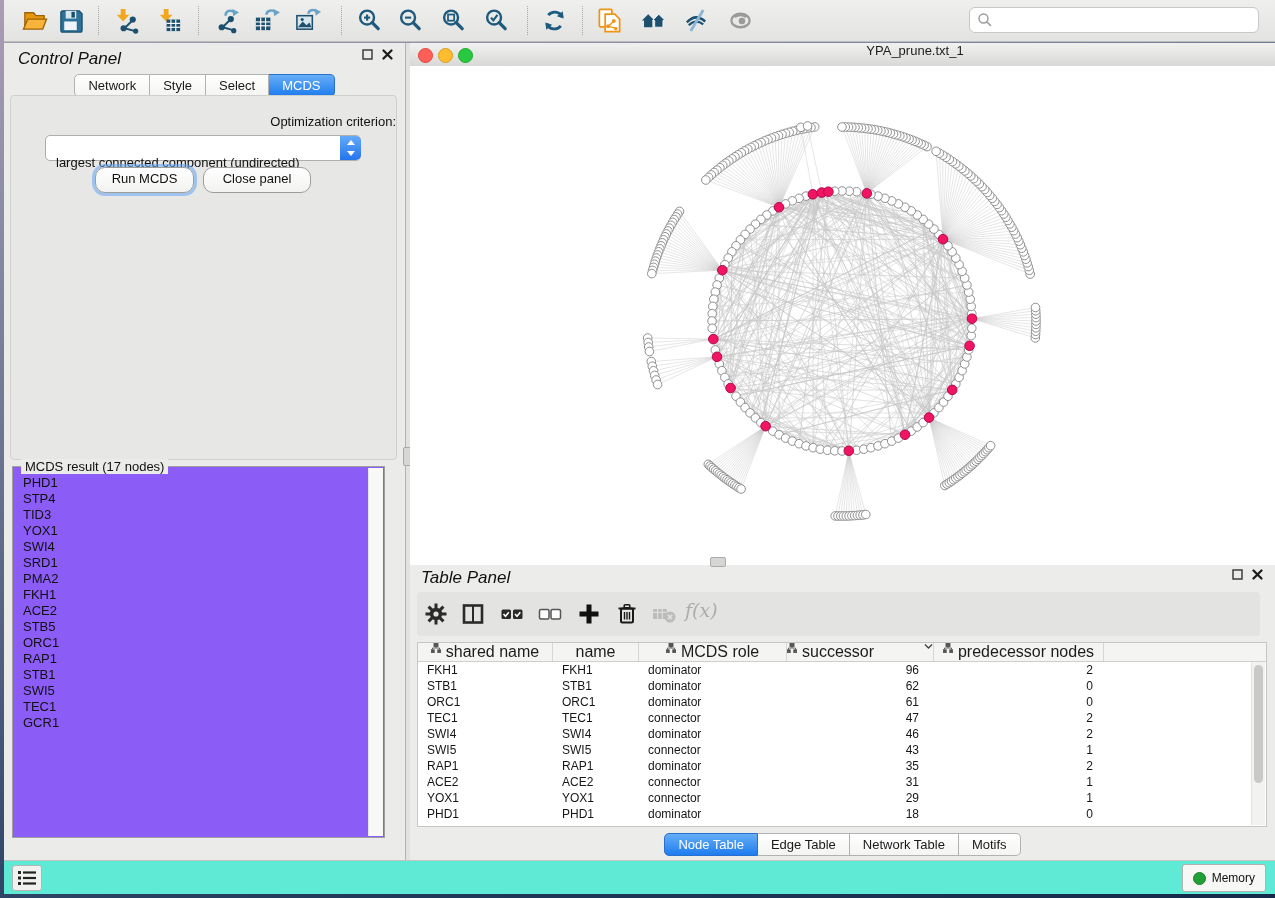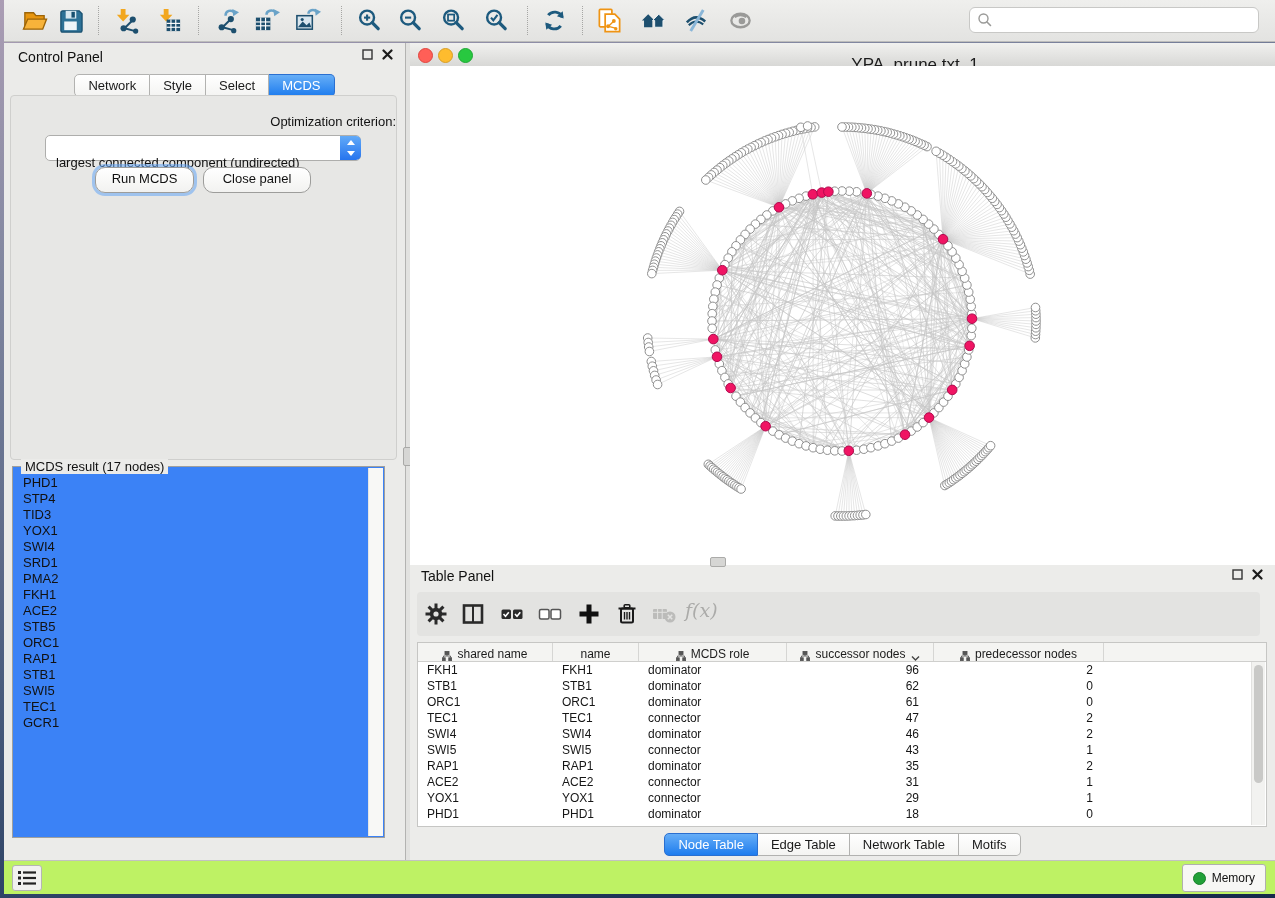--- a/index.html
+++ b/index.html
@@ -10,76 +10,76 @@
   }
   .abs{position:absolute;}
   
   .toolbar{left:4px;top:0;width:1271px;height:41px;background:linear-gradient(#efefed,#e3e3e1);border-bottom:1px solid #bdbdbb;}
   .tb-icon{position:absolute;top:7px;width:27px;height:27px;}
   .tb-sep{position:absolute;top:6px;height:29px;width:0;border-left:1px dotted #a6a6a4;}
   .searchbox{position:absolute;right:16px;top:7px;width:281px;height:24px;background:#fff;border:1px solid #c8c8c6;border-radius:6px;display:flex;align-items:center;padding-left:7px;}
   .searchbox input{border:none;outline:none;flex:1;font-size:12px;font-family:"Liberation Sans",sans-serif;background:transparent;}
   
   .control-panel{left:4px;top:43px;width:401px;height:817px;background:#ebebe9;}
-  .panel-title{position:absolute;left:14px;top:6px;font-size:14px;color:#111;}
+  .panel-title{position:absolute;left:14px;top:6px;font-size:17px;color:#111;font-style:italic;}
   .win-btns{position:absolute;right:12px;top:6px;display:flex;gap:9px;align-items:center;}
   .cp-tabs{position:absolute;left:0;top:31px;width:100%;display:flex;justify-content:center;}
   .seg{display:flex;}
   .seg-btn{height:21px;line-height:21px;padding:0 13px;font-size:13px;color:#1a1a1a;background:linear-gradient(#ffffff,#f4f4f2);border:1px solid #b2b2b0;border-left:none;cursor:pointer;white-space:nowrap;}
   .seg-btn:first-child{border-left:1px solid #b2b2b0;border-radius:5px 0 0 5px;}
   .seg-btn:last-child{border-radius:0 5px 5px 0;}
   .seg-btn.active{background:linear-gradient(#66aef7,#1e7cee);color:#fff;border-color:#2a6fd0;}
   .cp-content{position:absolute;left:6px;top:52px;width:385px;height:363px;background:#e7e7e5;border:1px solid #cfcfcd;border-radius:4px;}
   .crit-label{position:absolute;left:0;top:18px;width:100%;text-align:right;font-size:13px;color:#111;}
   .dropdown{position:absolute;left:34px;top:39px;width:314px;height:24px;background:#fff;border:1px solid #aeaeac;border-radius:5px;display:flex;align-items:center;}
   .dropdown-text{flex:1;font-size:13px;color:#111;padding-left:10px;white-space:nowrap;overflow:hidden;margin-top:29px;}
   .stepper{width:21px;height:24px;margin-right:-1px;border-radius:0 5px 5px 0;background:linear-gradient(#62aaf8,#2674ee);position:relative;}
   .stepper .up,.stepper .dn{position:absolute;left:50%;transform:translateX(-50%);width:0;height:0;border-left:4px solid transparent;border-right:4px solid transparent;}
   .stepper .up{top:4px;border-bottom:5px solid #fff;}
   .stepper .dn{bottom:4px;border-top:5px solid #fff;}
   .cp-btn{position:absolute;height:24px;border:1px solid #9d9d9b;border-radius:10px;background:linear-gradient(#ffffff,#f2f2f0);font-size:13px;color:#111;text-align:center;line-height:22px;cursor:pointer;}
   .btn-run{left:84px;top:71px;width:97px;box-shadow:0 0 0 3px rgba(100,165,245,.55);}
   .btn-close{left:192px;top:71px;width:106px;}
-  .mcds-result{position:absolute;left:8px;top:423px;width:371px;height:370px;background:#3b82f6;border:1px solid #9f9f9d;}
+  .mcds-result{position:absolute;left:8px;top:423px;width:371px;height:370px;background:#8b5cf6;border:1px solid #9f9f9d;}
   .mcds-legend{position:absolute;left:8px;top:-8px;background:#ebebe9;padding:0 4px;font-size:13px;color:#111;}
   .mcds-list{position:absolute;left:0;top:8px;right:16px;bottom:2px;overflow:hidden;padding-left:10px;font-size:13px;color:#111;}
   .mcds-list div{height:16px;line-height:16px;}
   .mcds-scroll{position:absolute;right:1px;top:1px;bottom:1px;width:14px;background:#f8f8f6;border-left:1px solid #e6e6e4;}
   
   .v-split{left:405px;top:43px;width:5px;height:817px;background:#e2e2e0;border-left:1px solid #b3b3b1;border-right:1px solid #b3b3b1;}
   .v-split-handle{position:absolute;left:-3px;top:404px;width:9px;height:17px;background:#d6d6d4;border:1px solid #a9a9a7;border-radius:2px;}
   .h-split-handle{left:710px;top:557px;width:14px;height:8px;background:#d6d6d4;border:1px solid #ababa9;border-radius:2px;z-index:5;}
   
   .net-window{left:410px;top:43px;width:865px;height:522px;background:#fff;}
   .net-titlebar{position:absolute;left:0;top:0;width:100%;height:23px;background:linear-gradient(#f1f1ef,#d8d8d6);border-bottom:1px solid #ababa9;}
   .tl{position:absolute;top:5px;width:13px;height:13px;border-radius:50%;}
   .tl-red{left:8px;background:#ff5f57;border:1px solid #e0443e;}
   .tl-yellow{left:28px;background:#febc2e;border:1px solid #d89e24;}
   .tl-green{left:48px;background:#28c840;border:1px solid #1da832;}
-  .net-title{position:absolute;left:505px;top:12px;transform:translateX(-50%);font-size:17px;color:#1c1c1c;}
+  .net-title{position:absolute;left:505px;top:0;transform:translateX(-50%);font-size:13px;color:#1c1c1c;}
   .net-canvas{position:absolute;left:0;top:23px;width:865px;height:499px;background:#fff;overflow:hidden;}
   
   .table-panel{left:410px;top:565px;width:865px;height:295px;background:#ececea;}
   .tp-toolbar{position:absolute;left:7px;top:27px;width:843px;height:44px;background:#e3e3e1;border-radius:4px;}
   .tp-icon{position:absolute;top:9px;width:26px;height:26px;}
   .fx-label{position:absolute;left:268px;top:7px;font-size:19px;font-style:italic;font-family:"DejaVu Serif",serif;color:#ababa9;}
   .tp-table{position:absolute;left:7px;top:77px;width:848px;height:183px;background:#fff;border:1px solid #c6c6c4;}
   .t-head{display:grid;grid-template-columns:135px 86px 148px 147px 170px 1fr;height:18px;background:#f4f4f2;border-bottom:1px solid #cfcfcd;}
-  .t-head .hc{display:flex;align-items:flex-end;justify-content:center;gap:5px;font-size:12px;color:#1c1c1c;border-right:1px solid #d6d6d4;overflow:hidden;}
+  .t-head .hc{display:flex;align-items:flex-start;justify-content:center;gap:5px;font-size:16px;color:#1c1c1c;border-right:1px solid #d6d6d4;overflow:hidden;}
   .t-head .hc:last-child{border-right:none;}
   .t-rows{position:absolute;left:0;top:19px;right:14px;bottom:0;overflow:hidden;}
   .t-row{display:grid;grid-template-columns:135px 86px 148px 147px 170px 1fr;height:16px;line-height:16px;font-size:12px;color:#161616;}
   .t-row .c-text{padding-left:9px;overflow:hidden;white-space:nowrap;}
   .t-row .c-num1{text-align:right;padding-right:15px;}
   .t-row .c-num2{text-align:right;padding-right:11px;}
   .t-scroll{position:absolute;right:1px;top:19px;bottom:1px;width:13px;background:#f2f2f0;border-left:1px solid #e2e2e0;}
   .t-thumb{position:absolute;left:1.5px;top:3px;width:9px;height:118px;background:#c9c9c7;border-radius:5px;}
   .tp-tabs{position:absolute;left:0;top:268px;width:100%;display:flex;justify-content:center;}
   
-  .status-bar{left:4px;top:860px;width:1271px;height:33px;background:#bef264;border-top:1px solid #c2c2c0;}
+  .status-bar{left:4px;top:860px;width:1271px;height:33px;background:#5eead4;border-top:1px solid #c2c2c0;}
   .list-btn{position:absolute;left:8px;top:4px;width:28px;height:24px;background:#f1f1ef;border:1px solid #b5b5b3;border-radius:3px;display:flex;align-items:center;justify-content:center;}
   .memory-btn{position:absolute;right:9px;top:3px;height:26px;padding:0 10px;background:#f7f7f5;border:1px solid #b0b0ae;border-radius:3px;display:flex;align-items:center;gap:6px;font-size:12px;color:#111;}
   .mem-dot{width:11px;height:11px;border-radius:50%;background:#21a038;border:1px solid #17802a;}
   svg{display:block;}
 </style>
 </head>
 <body>
 
 <div class="abs toolbar">
   <span class="tb-icon" style="left:17px">

